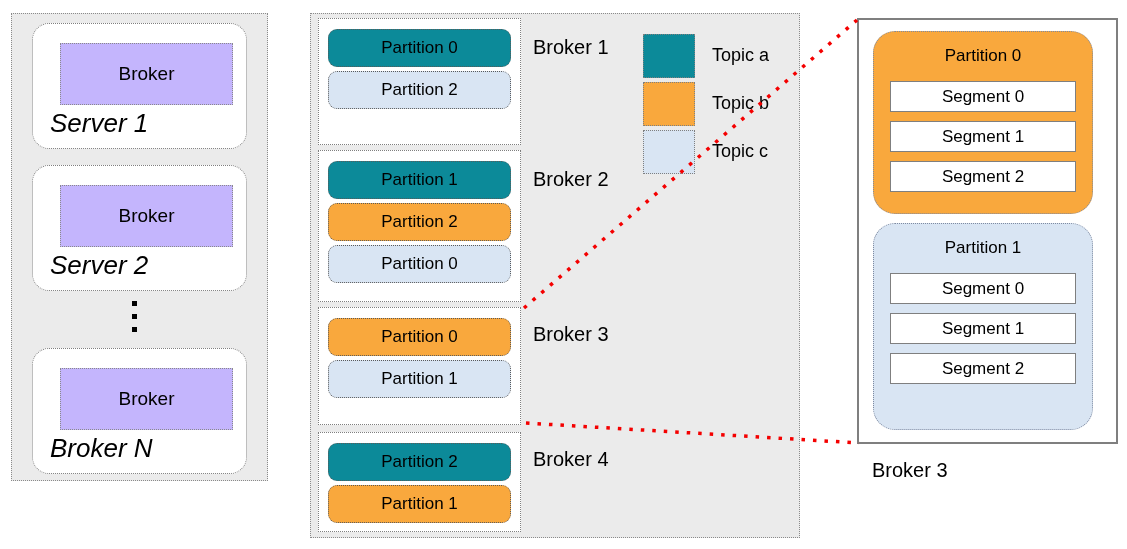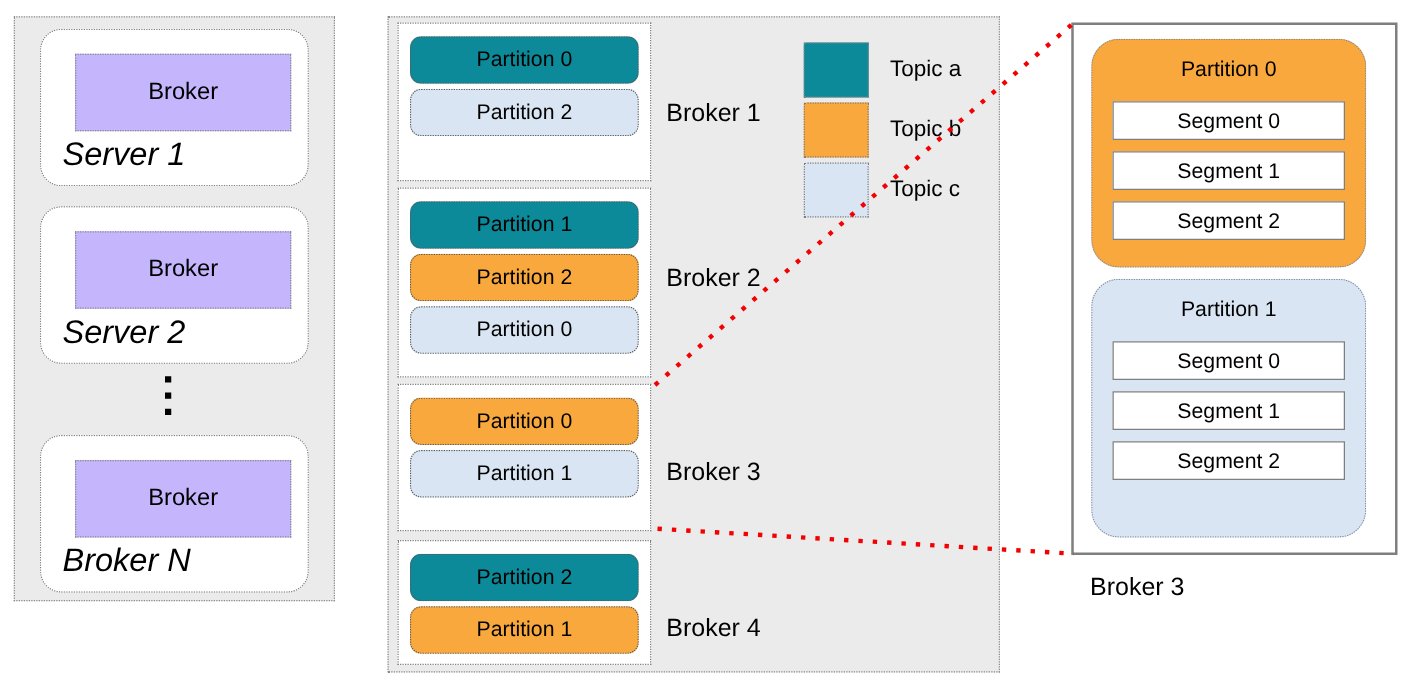--- a/index.html
+++ b/index.html
@@ -15,21 +15,21 @@
               border:1px dotted #8a8a8a;line-height:60px;text-align:center;font-size:19px;}
   .server-label{position:absolute;left:17px;bottom:9px;font-size:26px;font-style:italic;}
   .ellipsis{position:absolute;left:120px;top:287px;display:flex;flex-direction:column;gap:8px;}
   .ellipsis .dot{width:5px;height:5px;background:#000;}
 
   
   #brokers-panel{left:310px;top:13px;width:488px;height:523px;}
   .broker-group{position:absolute;left:7px;width:201px;background:#fff;border:1px dotted #7f7f7f;}
   .partition{position:absolute;left:9px;width:181px;height:36px;border-radius:9px;
              border:1px dotted #5a5a5a;text-align:center;line-height:36px;font-size:17px;}
-  .broker-name{position:absolute;left:222px;font-size:20px;white-space:nowrap;margin-top:44px;}
+  .broker-name{position:absolute;left:222px;font-size:20px;white-space:nowrap;}
   .legend-swatch{position:absolute;left:332px;width:50px;height:42px;border:1px dotted #7f7f7f;}
   .legend-label{position:absolute;left:401px;font-size:18px;white-space:nowrap;}
 
   
   #detail-panel{position:absolute;left:857px;top:18px;width:257px;height:422px;background:#fff;
                 border:2px solid #7f7f7f;}
   .detail-part{position:absolute;left:14px;width:218px;border:1px dotted #7f8aa0;border-radius:22px;}
   .detail-part .part-title{margin-top:14px;text-align:center;font-size:17px;height:20px;}
   .segment{width:184px;height:29px;margin:9px auto 0;background:#fff;border:1px solid #7f7f7f;
            text-align:center;line-height:29px;font-size:17px;}

